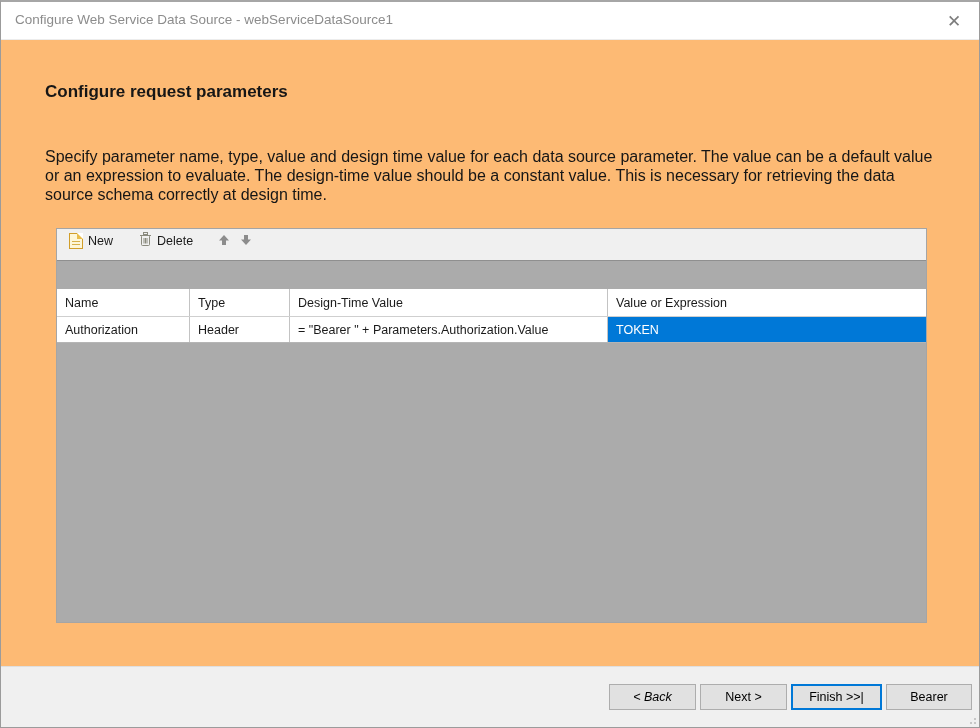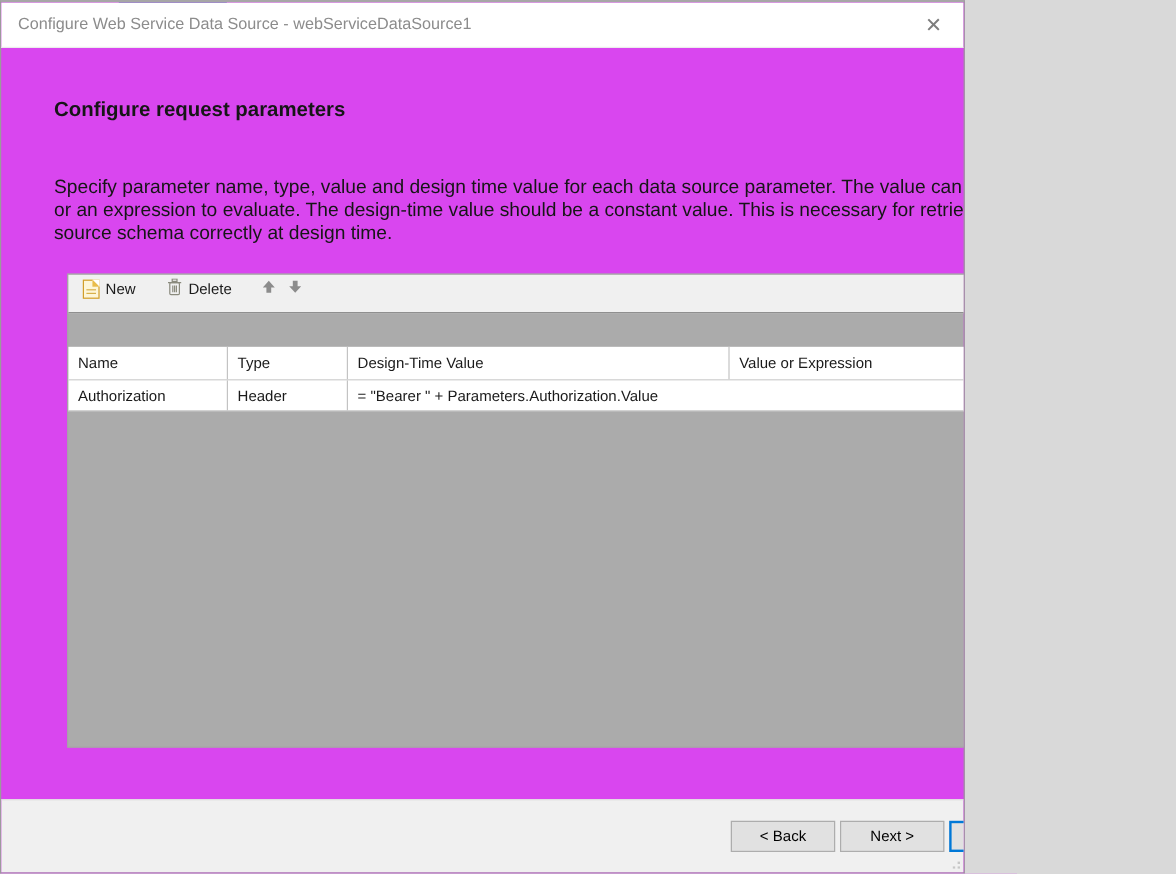--- a/index.html
+++ b/index.html
@@ -1,22 +1,22 @@
 <!DOCTYPE html>
 <html><head>
 <meta charset="utf-8">
 <style>
   * { margin: 0; padding: 0; box-sizing: border-box; }
   html, body { background: #d9d9d9; }
   body { font-family: "Liberation Sans", sans-serif; }
 
   .window {
     position: relative;
-    width: 804px; height: 728px;
-    background: #d946ef;
+    width: 980px; height: 728px;
+    background: #fdba74;
     border: 1px solid #9b9b9b;
     border-top: 2px solid #a6a6a6;
     overflow: hidden;
   }
 
   
   .accent-strip {
     position: absolute; top: -2px; left: 98px; width: 90px; height: 6px;
     background: #2d4d8c;
   }
@@ -146,21 +146,21 @@
     border-top: 1px solid #dfdfdf;
   }
   .btn {
     position: absolute; top: 17px; height: 26px;
     background: #e1e1e1; border: 1px solid #adadad;
     font-family: "Liberation Sans", sans-serif;
     font-size: 12.5px; color: #000000;
     display: flex; align-items: center; justify-content: center;
     cursor: default;
   }
-  .btn-back   { left: 608px; width: 87px; }
+  .btn-back   { left: 608px; width: 87px; font-style: italic; }
   .btn-next   { left: 699px; width: 87px; }
   .btn-finish { left: 790px; width: 91px; border: 2px solid #0078d7; }
   .btn-cancel { left: 885px; width: 86px; }
 
   .resize-grip {
     position: absolute; right: 3px; bottom: 3px;
     width: 8px; height: 8px; opacity: .5;
   }
 </style>
 </head>
@@ -226,20 +226,21 @@
       <div class="hcell col-name">Name</div>
       <div class="hcell col-type">Type</div>
       <div class="hcell col-dtv">Design-Time Value</div>
       <div class="hcell col-value">Value or Expression</div>
     </div>
 
     <div class="grid-row">
       <div class="cell col-name">Authorization</div>
       <div class="cell col-type">Header</div>
       <div class="cell col-value">= "Bearer " + Parameters.Authorization.Value</div>
+      <div class="cell col-dtv selected">TOKEN</div>
     </div>
 
     <div class="grid-empty"></div>
   </div>
 
   <div class="footer">
     <div class="btn btn-back">&lt; Back</div>
     <div class="btn btn-next">Next &gt;</div>
     <div class="btn btn-finish">Finish &gt;&gt;|</div>
     <div class="btn btn-cancel">Bearer</div>

